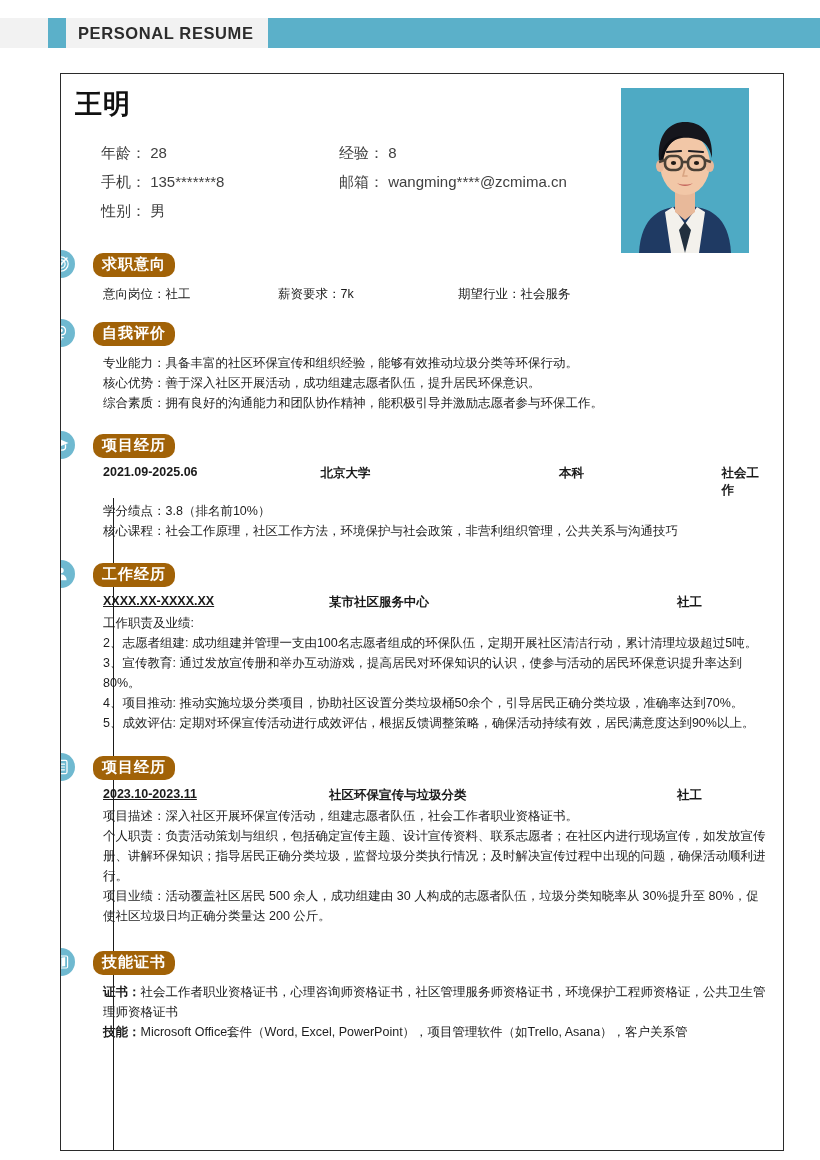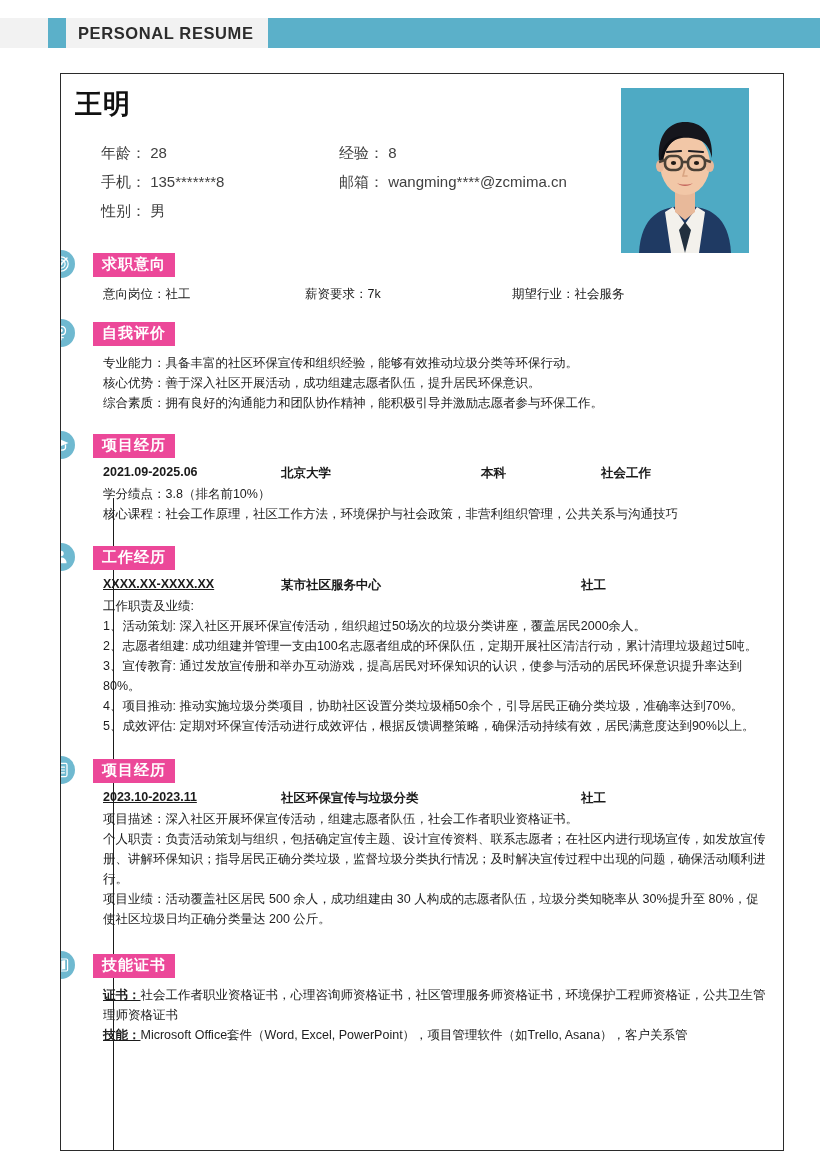--- a/index.html
+++ b/index.html
@@ -91,41 +91,43 @@
   .sec-icon {
     position: absolute; left: -14px; top: 0px;
     width: 28px; height: 28px; border-radius: 50%;
     background: #6fb9d0;
     display: flex; align-items: center; justify-content: center;
     z-index: 2;
   }
   .sec-icon svg { display:block; }
   .sec-label {
     margin-left: 32px;
-    background: #ec4899;
+    background: #a16207;
     color: #ffffff;
     font-size: 15px; font-weight: bold;
     padding: 3px 9px 4px 9px;
     letter-spacing: 1px;
     line-height: 1.1;
+    border-radius: 10px;
   }
   .sec-body { padding-left: 42px; padding-right: 14px; }
 
   .line { font-size: 12.5px; line-height: 20px; color: #1d1d1d; }
-  .b { font-weight: bold; text-decoration: underline; }
-
-  
-  .intent-row { display: flex; font-size: 12.5px; padding-top: 2px; gap: 27px; }
+  .b { font-weight: bold; }
+
+  
+  .intent-row { display: flex; font-size: 12.5px; padding-top: 2px; }
   .intent-row > div:nth-child(1) { width: 175px; }
   .intent-row > div:nth-child(2) { width: 180px; }
 
   
   .rec-row {
     display: flex; font-size: 12.5px; font-weight: bold;
     padding-bottom: 2px;
+    gap: 48px;
   }
   .rec-row .c1 { width: 178px; }
   .rec-row .c2 { width: 200px; }
   .rec-row .c3 { width: 120px; }
 
   .rec-row2 .c1 { width: 178px; text-decoration: underline; }
   .rec-row2 .c2 { width: 300px; }
 
   
   #sec-intent   { margin-top: 8px; }
@@ -279,21 +281,20 @@
           </span>
           <span class="sec-label">工作经历</span>
         </div>
         <div class="sec-body">
           <div class="rec-row rec-row2">
             <div class="c1">XXXX.XX-XXXX.XX</div>
             <div class="c2">某市社区服务中心</div>
             <div>社工</div>
           </div>
           <div class="line">工作职责及业绩:</div>
-          <div class="line">1、活动策划: 深入社区开展环保宣传活动，组织超过50场次的垃圾分类讲座，覆盖居民2000余人。</div>
           <div class="line">2、志愿者组建: 成功组建并管理一支由100名志愿者组成的环保队伍，定期开展社区清洁行动，累计清理垃圾超过5吨。</div>
           <div class="line">3、宣传教育: 通过发放宣传册和举办互动游戏，提高居民对环保知识的认识，使参与活动的居民环保意识提升率达到80%。</div>
           <div class="line">4、项目推动: 推动实施垃圾分类项目，协助社区设置分类垃圾桶50余个，引导居民正确分类垃圾，准确率达到70%。</div>
           <div class="line">5、成效评估: 定期对环保宣传活动进行成效评估，根据反馈调整策略，确保活动持续有效，居民满意度达到90%以上。</div>
         </div>
       </div>
 
       <div class="section" id="sec-project">
         <div class="sec-head">
           <span class="sec-icon">

